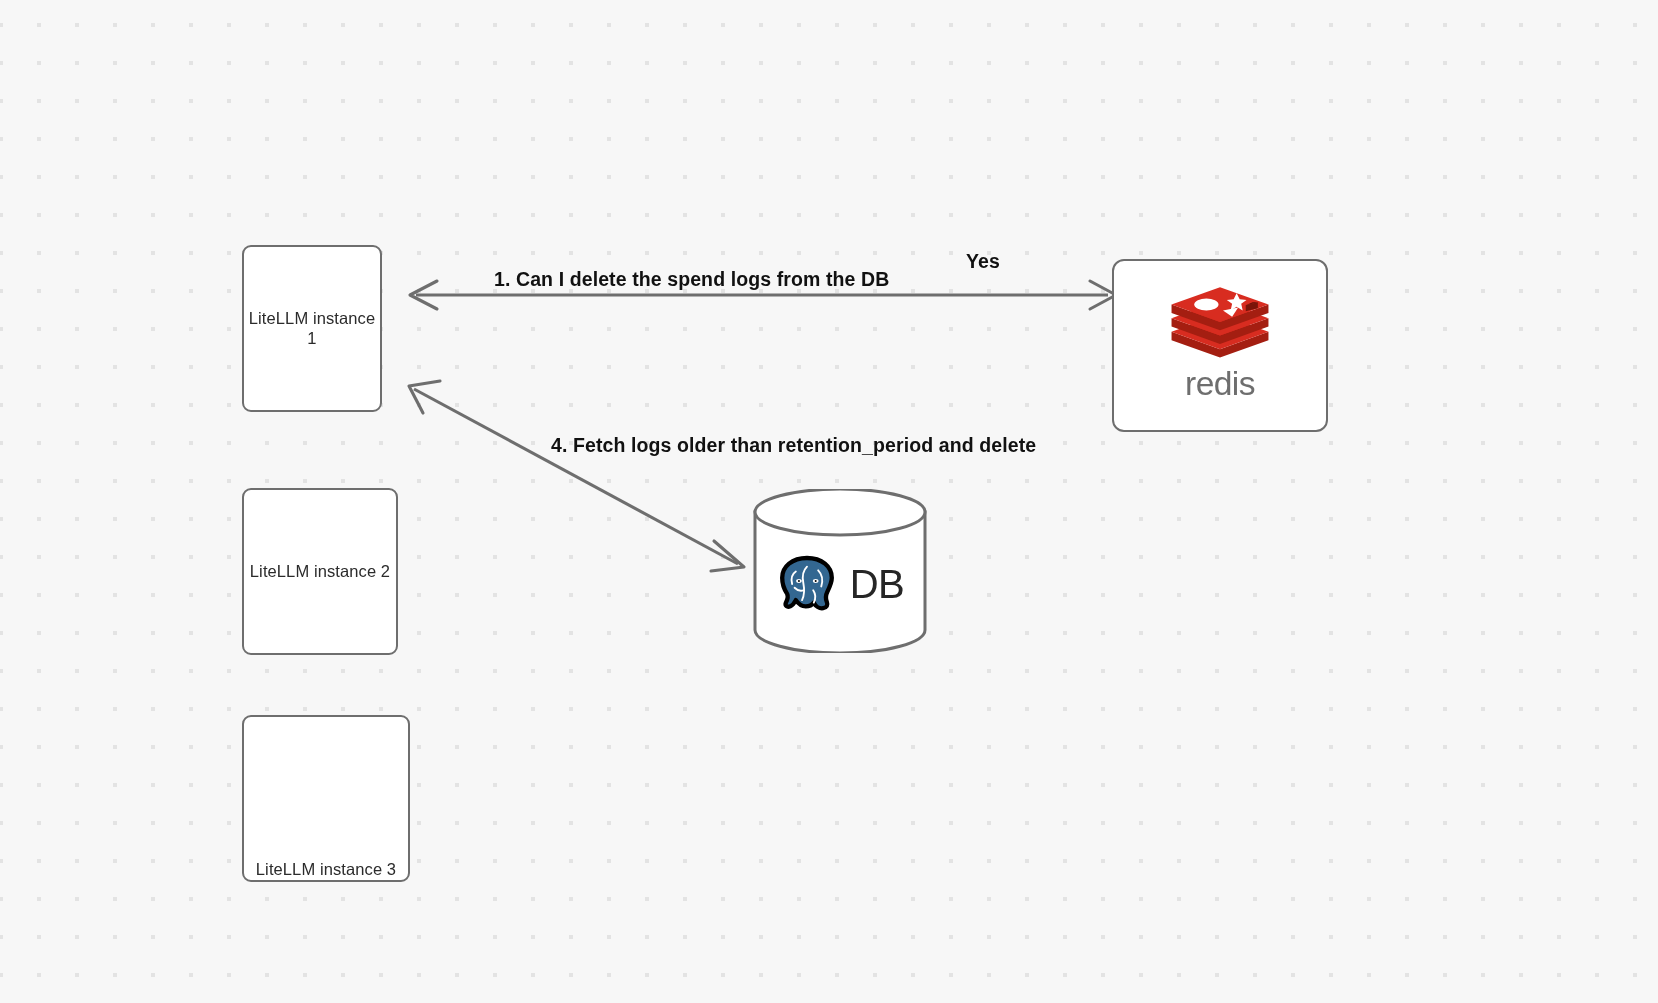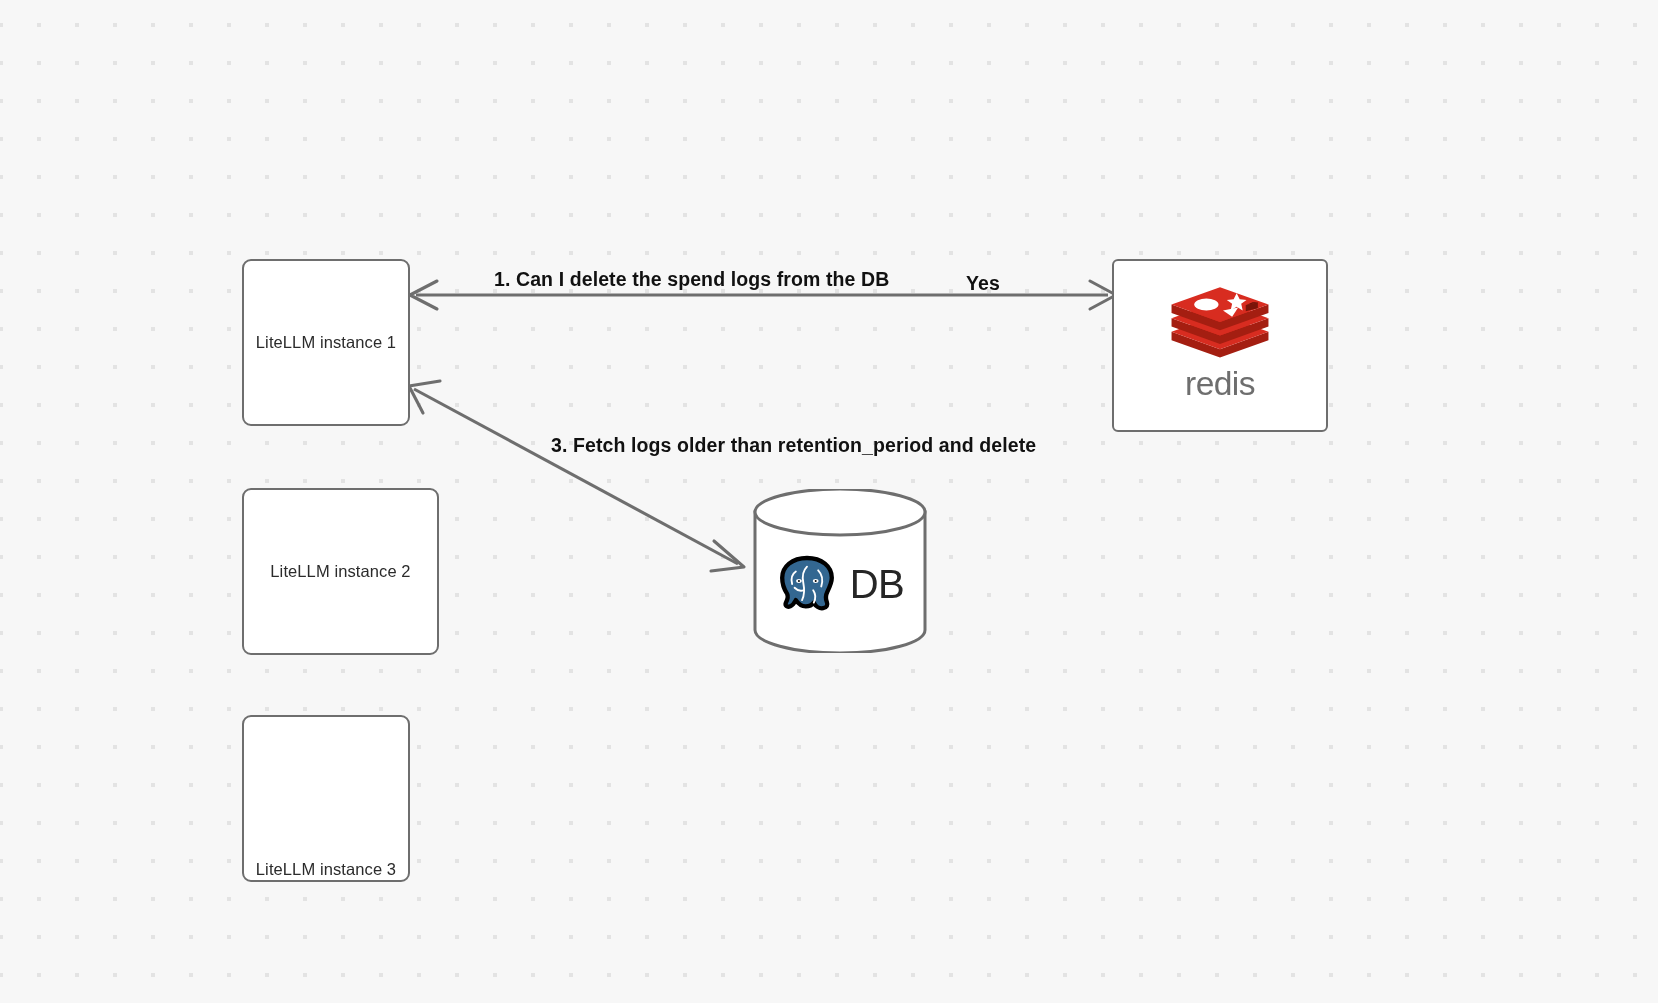--- a/index.html
+++ b/index.html
@@ -48,21 +48,21 @@
 
   
   #redis-node {
     position: absolute;
     left: 1112px;
     top: 259px;
     width: 216px;
     height: 173px;
     background: #ffffff;
     border: 2.6px solid #6e6e6e;
-    border-radius: 6px;
+    border-radius: 12px;
     box-sizing: border-box;
     display: flex;
     flex-direction: column;
     align-items: center;
     justify-content: center;
   }
   #redis-logo-mark { display:block; width: 106px; height: 76px; margin-bottom: 2px;}
   #redis-wordmark  { display:block; width: 120px; height: 40px;}
 
   
@@ -109,21 +109,21 @@
     position: absolute;
     font-family: "Liberation Sans", sans-serif;
     font-weight: bold;
     font-size: 19.5px;
     color: #111111;
     white-space: nowrap;
     letter-spacing: 0.1px;
     user-select: none;
   }
   #label-step1 { left: 474px; top: 268px; margin-left: 20px; }
-  #label-yes   { left: 966px; top: 272px; }
+  #label-yes   { left: 966px; top: 250px; }
   #label-step2 { left: 551px; top: 434px; }
 </style>
 </head>
 <body>
 
 <div id="canvas">
 
   <svg id="edges" viewBox="0 0 1658 1003" xmlns="http://www.w3.org/2000/svg">
       redis  (horizontal) --&gt;
     <g>
@@ -137,25 +137,25 @@
       postgres (diagonal) --&gt;
     <g>
       <line x1="414" y1="389" x2="738" y2="564" stroke="#6e6e6e" stroke-width="3.1" stroke-linecap="butt"></line>
 
       <polyline points="440,381 409,386 423,413" fill="none" stroke="#6e6e6e" stroke-width="3.1" stroke-linecap="round" stroke-linejoin="round"></polyline>
 
       <polyline points="714,541 744,567 711,571" fill="none" stroke="#6e6e6e" stroke-width="3.1" stroke-linecap="round" stroke-linejoin="round"></polyline>
     </g>
   </svg>
 
-  <div class="node-box" id="node-litellm-1" style="left:242px; top:259px; width:168px; height:167px;">
+  <div class="node-box" id="node-litellm-1" style="left:242px; top:245px; width:140px; height:167px;">
     <span class="node-label">LiteLLM instance 1</span>
   </div>
 
-  <div class="node-box" id="node-litellm-2" style="left:242px; top:488px; width:197px; height:167px;">
+  <div class="node-box" id="node-litellm-2" style="left:242px; top:488px; width:156px; height:167px;">
     <span class="node-label">LiteLLM instance 2</span>
   </div>
 
   <div class="node-box" id="node-litellm-3" style="left:242px; top:715px; width:168px; height:167px;align-items:flex-end;">
     <span class="node-label">LiteLLM instance 3</span>
   </div>
 
   <div id="redis-node">
 
     <svg id="redis-logo-mark" viewBox="0 0 140 100" xmlns="http://www.w3.org/2000/svg">
@@ -209,15 +209,15 @@
         <circle cx="64" cy="45" r="1.6" fill="#000000"></circle>
       </svg>
       <span id="db-text">DB</span>
     </div>
   </div>
 
   <div class="edge-label" id="label-step1">1.  Can I delete the spend logs from the DB</div>
 
   <div class="edge-label" id="label-yes">Yes</div>
 
-  <div class="edge-label" id="label-step2">3.  Fetch logs older than retention_period and delete</div>
+  <div class="edge-label" id="label-step2">4.  Fetch logs older than retention_period and delete</div>
 
 </div>
 
 </body></html>

